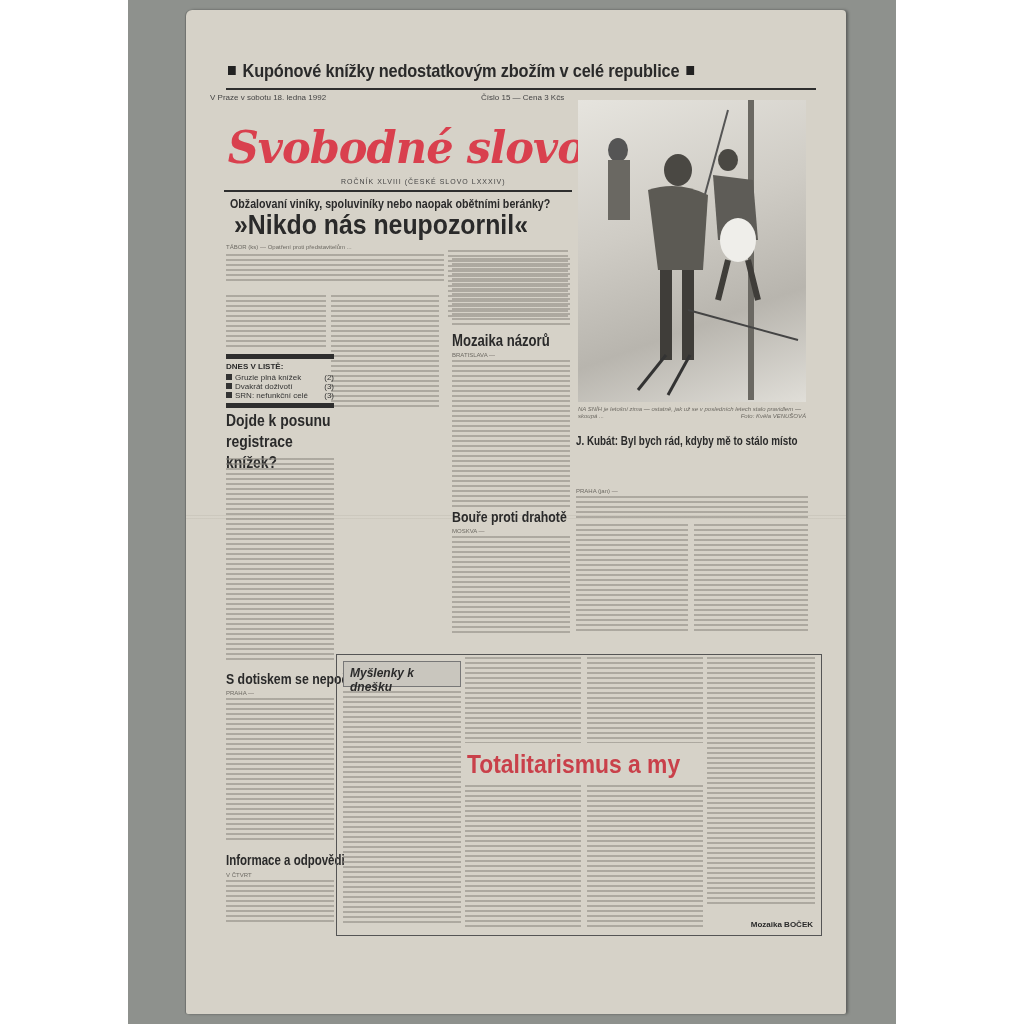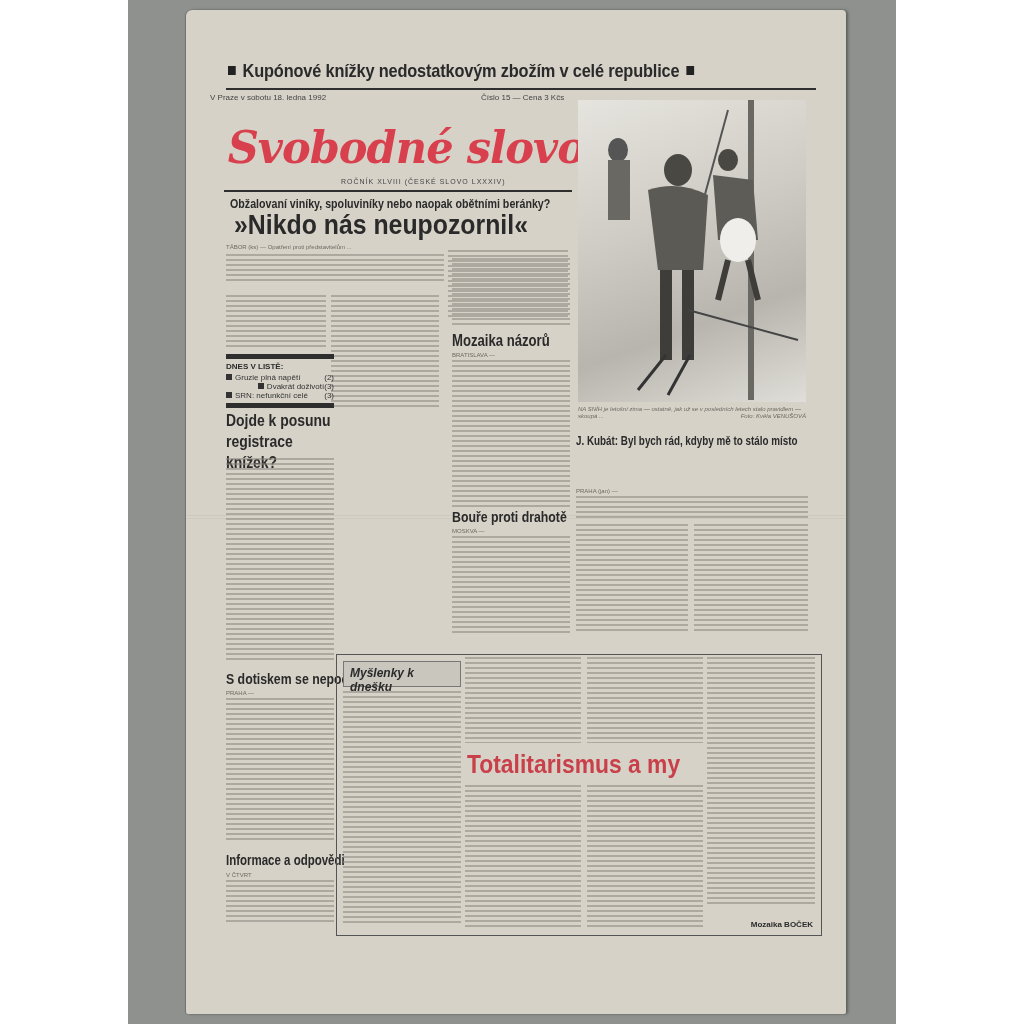--- a/index.html
+++ b/index.html
@@ -70,24 +70,24 @@
   <div class="abs text" style="left:40px;top:234px;width:218px;">TÁBOR (ks) — Opatření proti představitelům ...</div>
   <div class="abs lines" style="left:40px;top:244px;width:218px;height:30px;"></div>
   <div class="abs lines" style="left:40px;top:285px;width:100px;height:54px;"></div>
   <div class="abs lines" style="left:145px;top:285px;width:108px;height:115px;"></div>
   <div class="abs lines" style="left:262px;top:240px;width:120px;height:70px;"></div>
 
   <div class="abs rule" style="left:40px;top:344px;width:108px;height:5px;"></div>
   <div class="abs" style="left:40px;top:352px;width:108px;">
     <div class="hl" style="font-size:8px;">DNES V LISTĚ:</div>
     <div style="font-size:8px;color:#333;display:flex;justify-content:space-between;margin-top:2px;">
-      <span><span style="display:inline-block;width:6px;height:6px;background:#333;margin-right:3px;"></span><span>Gruzie plná napětí</span></span>
+      <span><span style="display:inline-block;width:6px;height:6px;background:#333;margin-right:3px;"></span><span>Gruzie plná knížek</span></span>
         <span>(2)</span>
     </div>
-    <div style="font-size:8px;color:#333;display:flex;justify-content:flex-end;">
+    <div style="font-size:8px;color:#333;display:flex;justify-content:space-between;">
       <span><span style="display:inline-block;width:6px;height:6px;background:#333;margin-right:3px;"></span><span>Dvakrát doživotí</span></span>
         <span>(3)</span>
     </div>
     <div style="font-size:8px;color:#333;display:flex;justify-content:space-between;">
       <span><span style="display:inline-block;width:6px;height:6px;background:#333;margin-right:3px;"></span><span>SRN: nefunkční celé</span></span>
         <span>(3)</span>
     </div>
   </div>
   <div class="abs rule" style="left:40px;top:393px;width:108px;height:5px;"></div>
 

